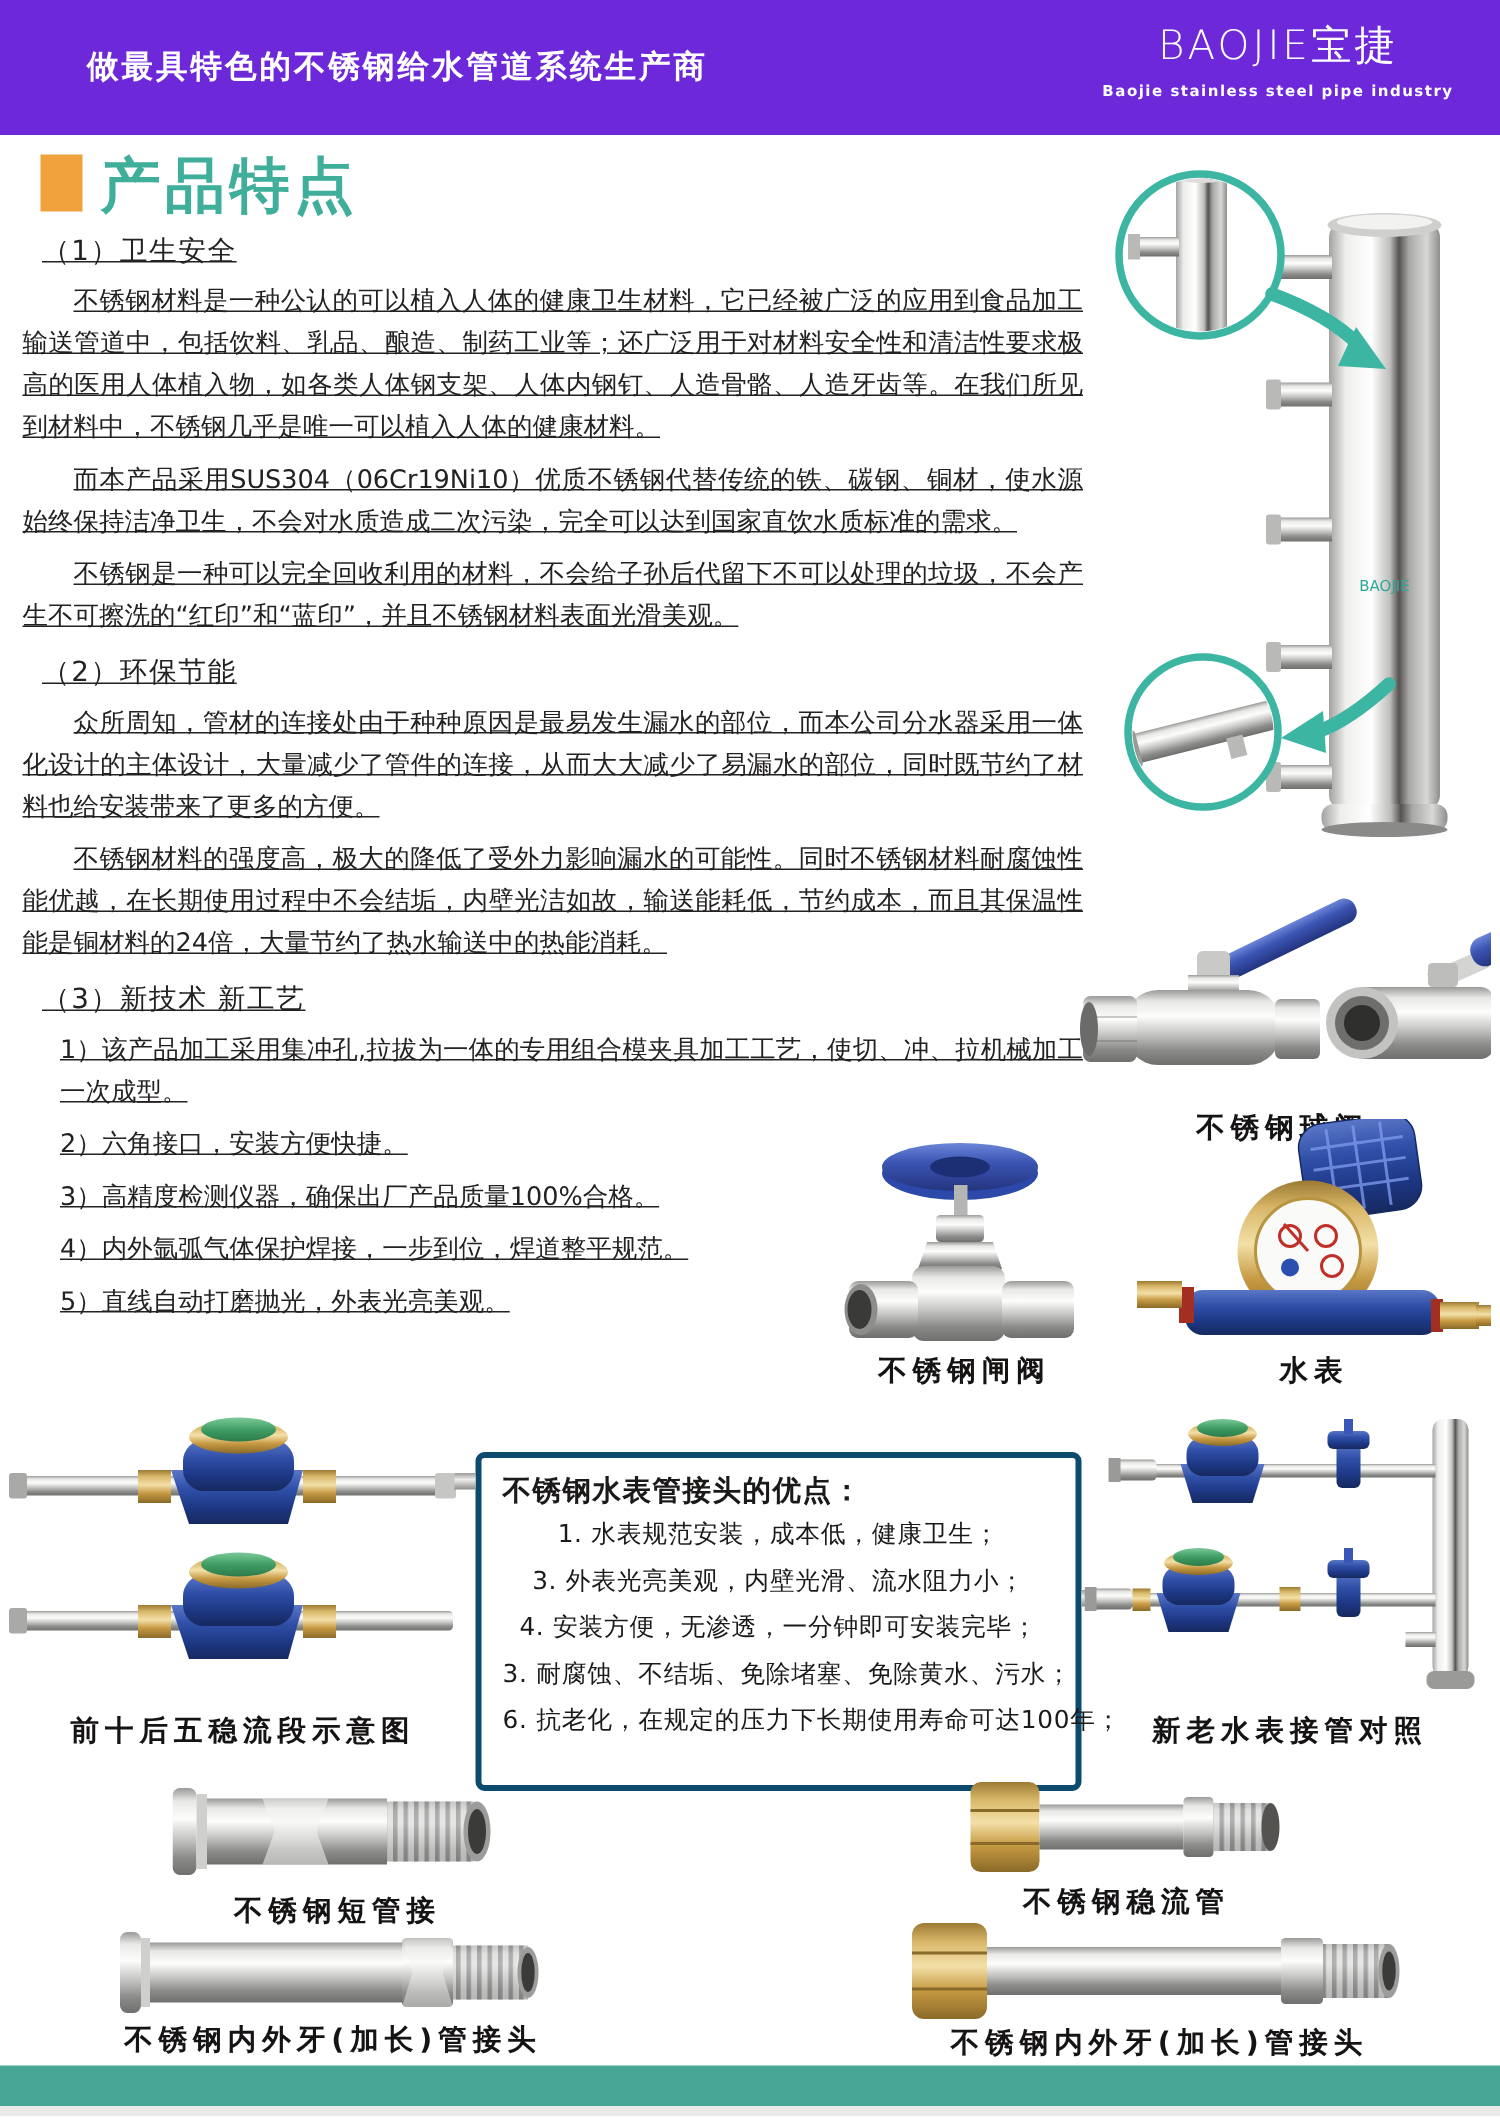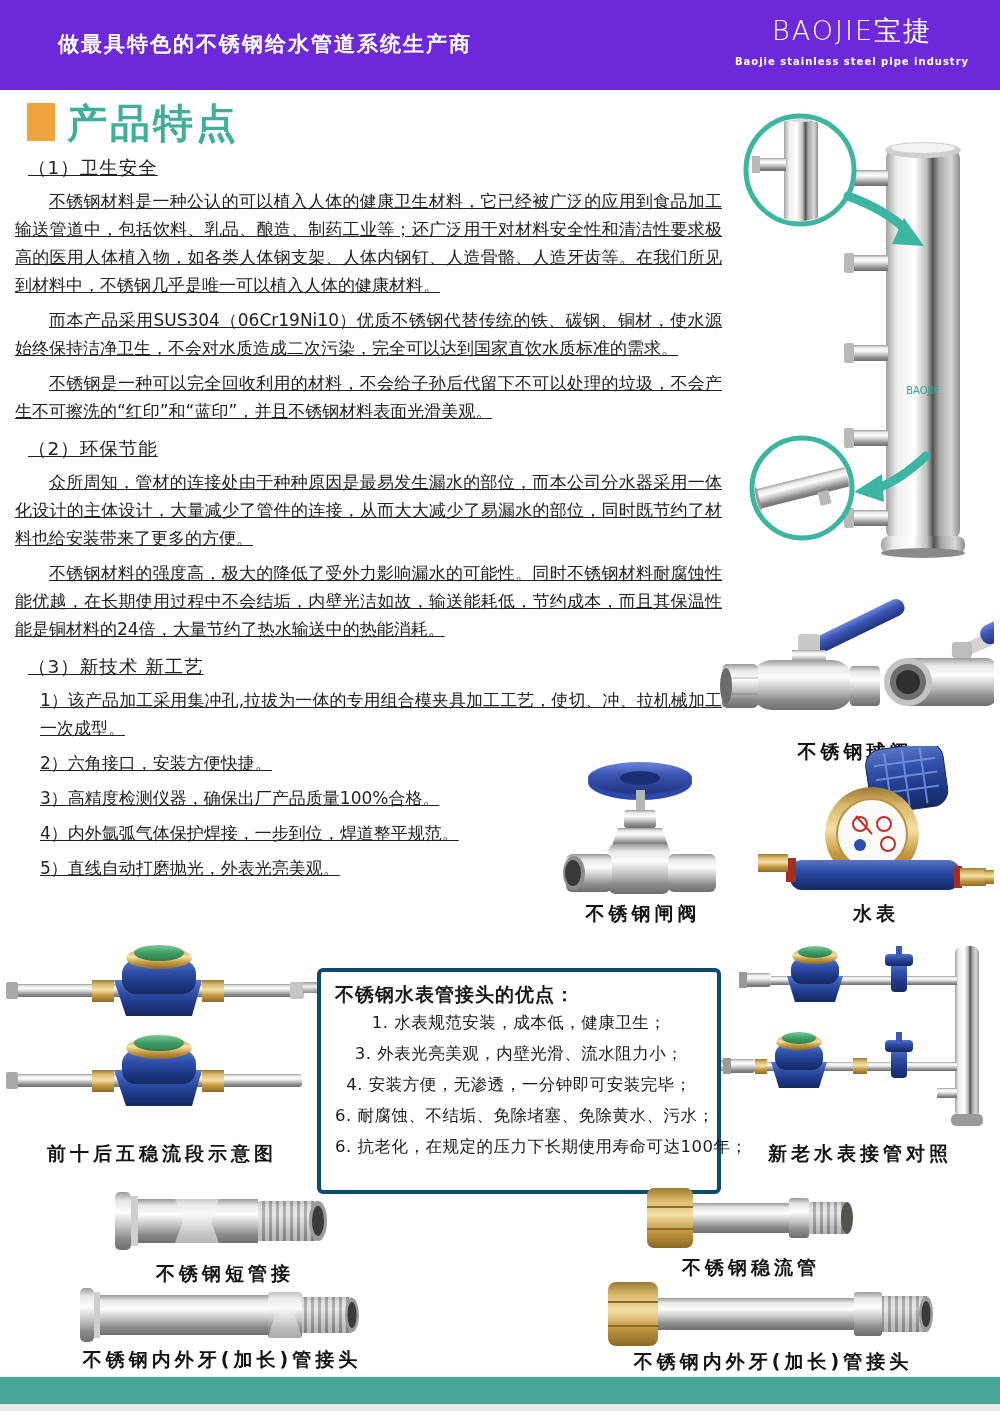--- a/index.html
+++ b/index.html
@@ -267,21 +267,21 @@
       </g>
     </svg>
     <div class="cap">前十后五稳流段示意图</div>
   </div>
 
   <div class="adv-box">
     <div class="adv-title">不锈钢水表管接头的优点：</div>
     <div class="adv-item">1. 水表规范安装，成本低，健康卫生；</div>
     <div class="adv-item">3. 外表光亮美观，内壁光滑、流水阻力小；</div>
     <div class="adv-item">4. 安装方便，无渗透，一分钟即可安装完毕；</div>
-    <div class="adv-item">6. 耐腐蚀、不结垢、免除堵塞、免除黄水、污水；</div>
+    <div class="adv-item">3. 耐腐蚀、不结垢、免除堵塞、免除黄水、污水；</div>
     <div class="adv-item">6. 抗老化，在规定的压力下长期使用寿命可达100年；</div>
   </div>
   <div class="stub" style="left:303px;top:982px;width:14px;"></div>
   <div class="stub" style="left:721px;top:1060px;width:14px;"></div>
 
   <div class="fig" style="left:723px;top:932px;width:274px;">
     <svg width="274" height="206">
       <rect x="232" y="14" width="24" height="172" rx="7" fill="url(#gsv)"></rect>
       <rect x="228" y="182" width="32" height="12" rx="5" fill="#9a9a98"></rect>
       <rect x="214" y="156" width="20" height="10" fill="url(#gsh)"></rect>

